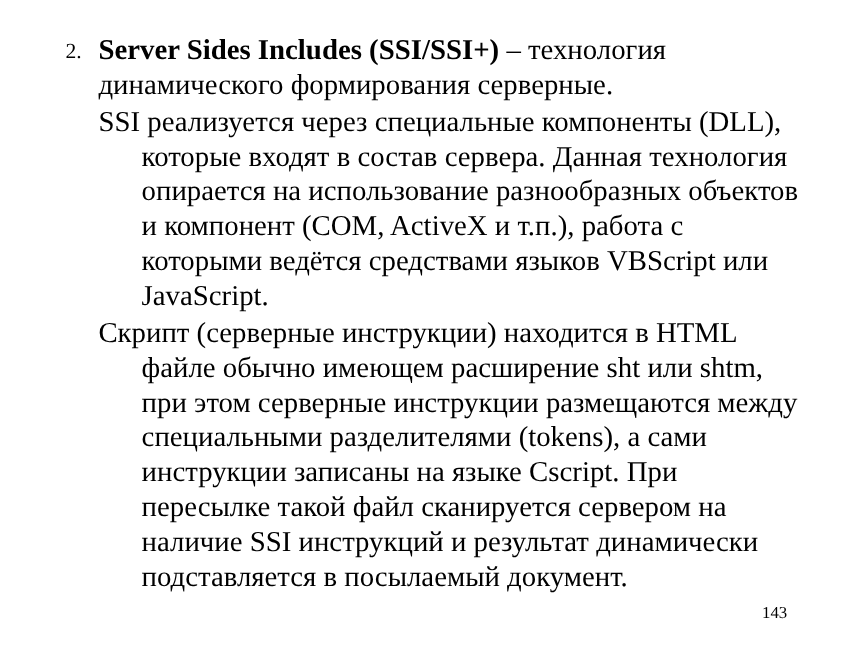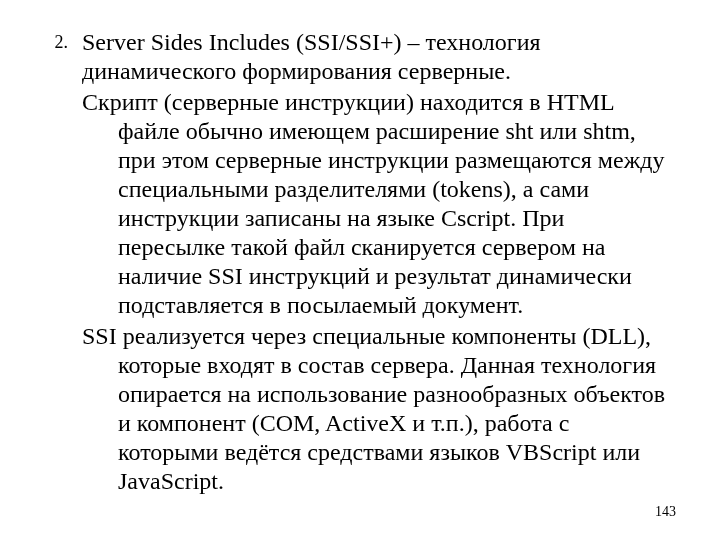--- a/index.html
+++ b/index.html
@@ -35,46 +35,46 @@
     padding-right: 14px;
     font-size: 18px;
     line-height: 29px;
     box-sizing: border-box;
   }
   .item-body {
     flex: 1 1 auto;
     font-size: 24px;
     line-height: 29px;
   }
-  .bold { font-weight: normal; }
+  .bold { font-weight: bold; }
   .para {
     font-size: 24px;
     line-height: 29px;
     margin: 0 0 2px 0;
     text-indent: -36px;
     padding-left: 82px;
   }
   .page-number {
     position: absolute;
-    right: 44px;
+    right: 64px;
     bottom: 20px;
     font-size: 14px;
   }
 </style>
 </head>
 <body>
 
 <div class="slide">
 
   <div class="list">
     <div class="item-row">
       <div class="marker">2.</div>
       <div class="item-body">
         <span class="bold">Server Sides Includes (SSI/SSI+)</span><span> – технология динамического формирования серверные.</span>
       </div>
     </div>
   </div>
 
+  <p class="para">SSI реализуется через специальные компоненты (DLL), которые входят в состав сервера. Данная технология опирается на использование разнообразных объектов и компонент (COM, ActiveX и т.п.), работа с которыми ведётся средствами языков VBScript или JavaScript.</p>
   <p class="para">Скрипт (серверные инструкции) находится в HTML файле обычно имеющем расширение sht или shtm, при этом серверные инструкции размещаются между специальными разделителями (tokens), а сами инструкции записаны на языке Cscript. При пересылке такой файл сканируется сервером на наличие SSI инструкций и результат динамически подставляется в посылаемый документ.</p>
-  <p class="para">SSI реализуется через специальные компоненты (DLL), которые входят в состав сервера. Данная технология опирается на использование разнообразных объектов и компонент (COM, ActiveX и т.п.), работа с которыми ведётся средствами языков VBScript или JavaScript.</p>
 
   <div class="page-number">143</div>
 </div>
 
 </body></html>

